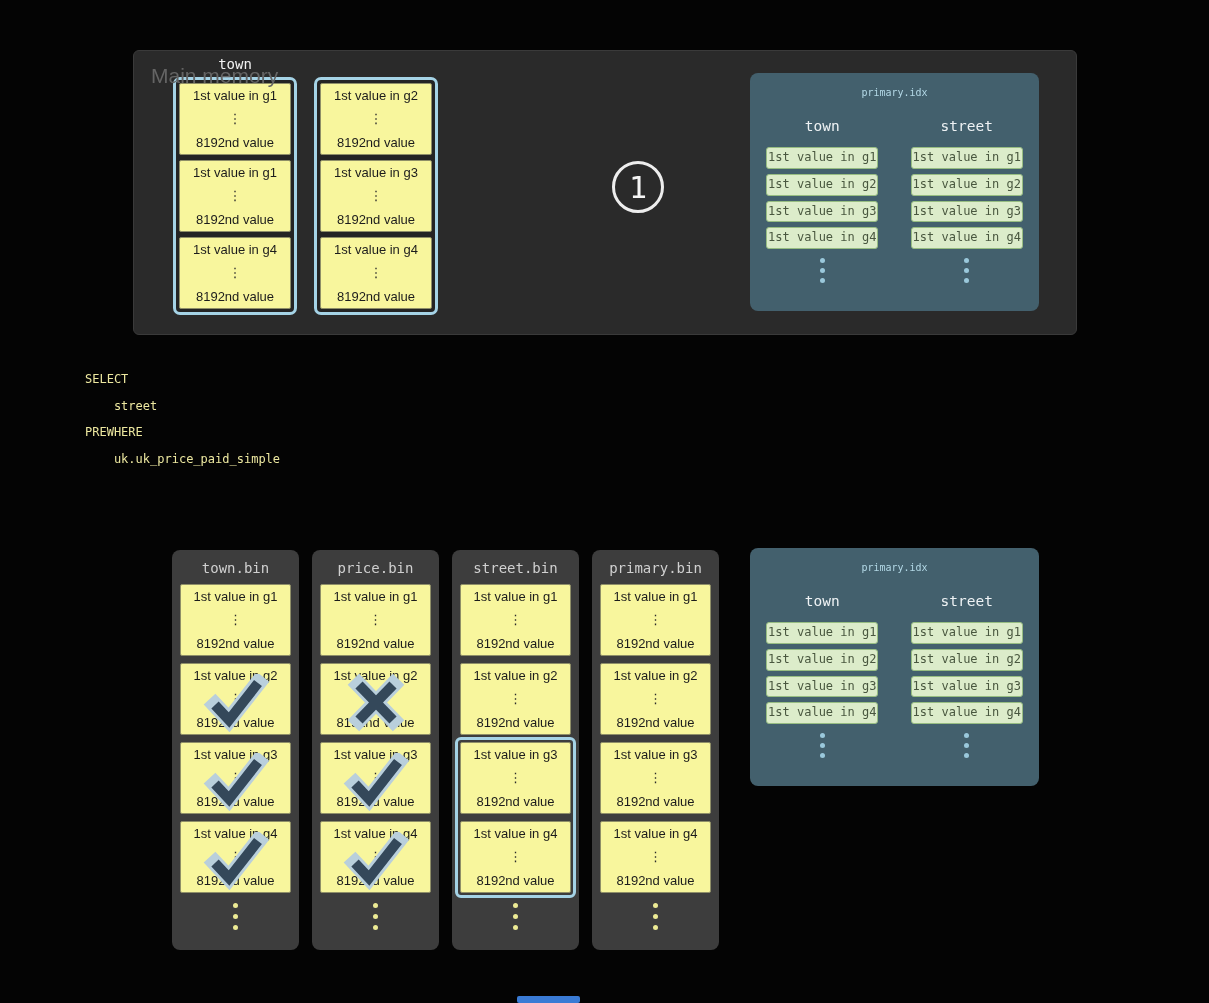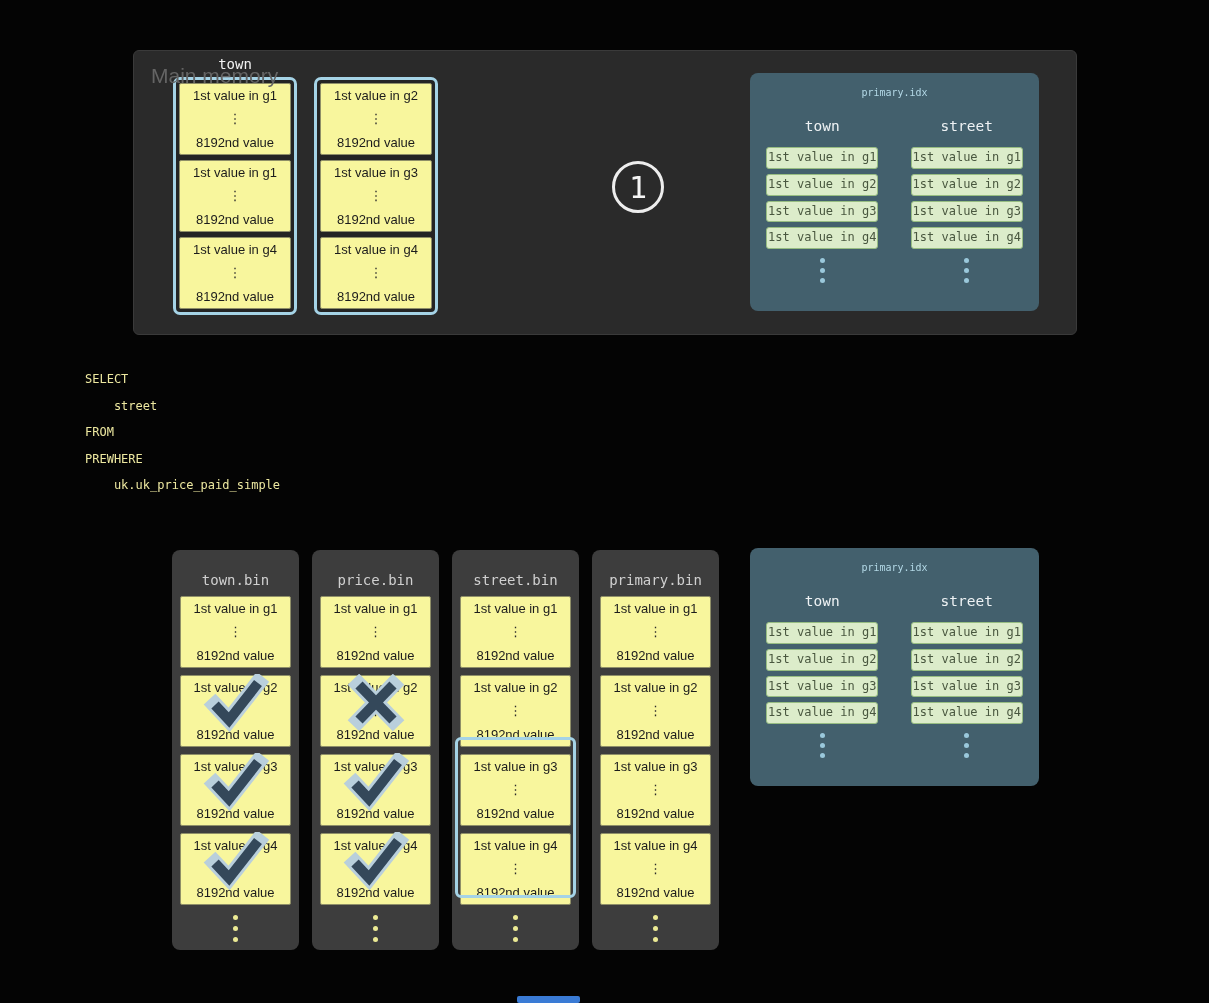--- a/index.html
+++ b/index.html
@@ -81,21 +81,21 @@
   .sql-line { white-space:pre; height:26.5px; }
   .sql-box {
     display:inline-block; border:2px solid #8ed1ea; border-radius:3px;
     padding:0 3px; margin:0 1px; line-height:23px;
   }
 
   
   .bins-row { position:absolute; left:172px; top:550px; display:flex; gap:13px; }
   .bin {
     width:127px; height:400px; background:#3d3d3d; border-radius:8px;
-    position:relative; padding:12px 8px;
+    position:relative; padding:0 8px;
   }
   .bin-title {
     text-align:center; font-family:"DejaVu Sans Mono", monospace;
     font-size:14px; color:#d0d0d0; padding:10px 0 8px;
   }
   .bin-blocks { display:flex; flex-direction:column; gap:7px; }
   .bin-dots { margin-top:10px; display:flex; flex-direction:column; gap:6px; align-items:center; }
   .bin-dots .dot { width:5px; height:5px; border-radius:50%; background:#ecea94; display:block; }
 
   .mark { position:absolute; z-index:5; pointer-events:none; }
@@ -187,21 +187,20 @@
             <i class="dot"></i>
             <i class="dot"></i>
           </div>
       </div>
     </div>
   </div>
 
   <div class="sql">
     <div class="sql-line"><span>SELECT</span></div>
     <div class="sql-line"><span>    street</span></div>
-    <div class="sql-line"><span>FROM</span></div>
     <div class="sql-line"><span>PREWHERE</span></div>
     <div class="sql-line"><span>    uk.uk_price_paid_simple</span></div>
   </div>
 
   <div class="bins-row">
     <div class="bin">
       <div class="bin-title">town.bin</div>
       <div class="bin-blocks">
           <div class="granule">
             <div class="g-first">1st value in g1</div>

